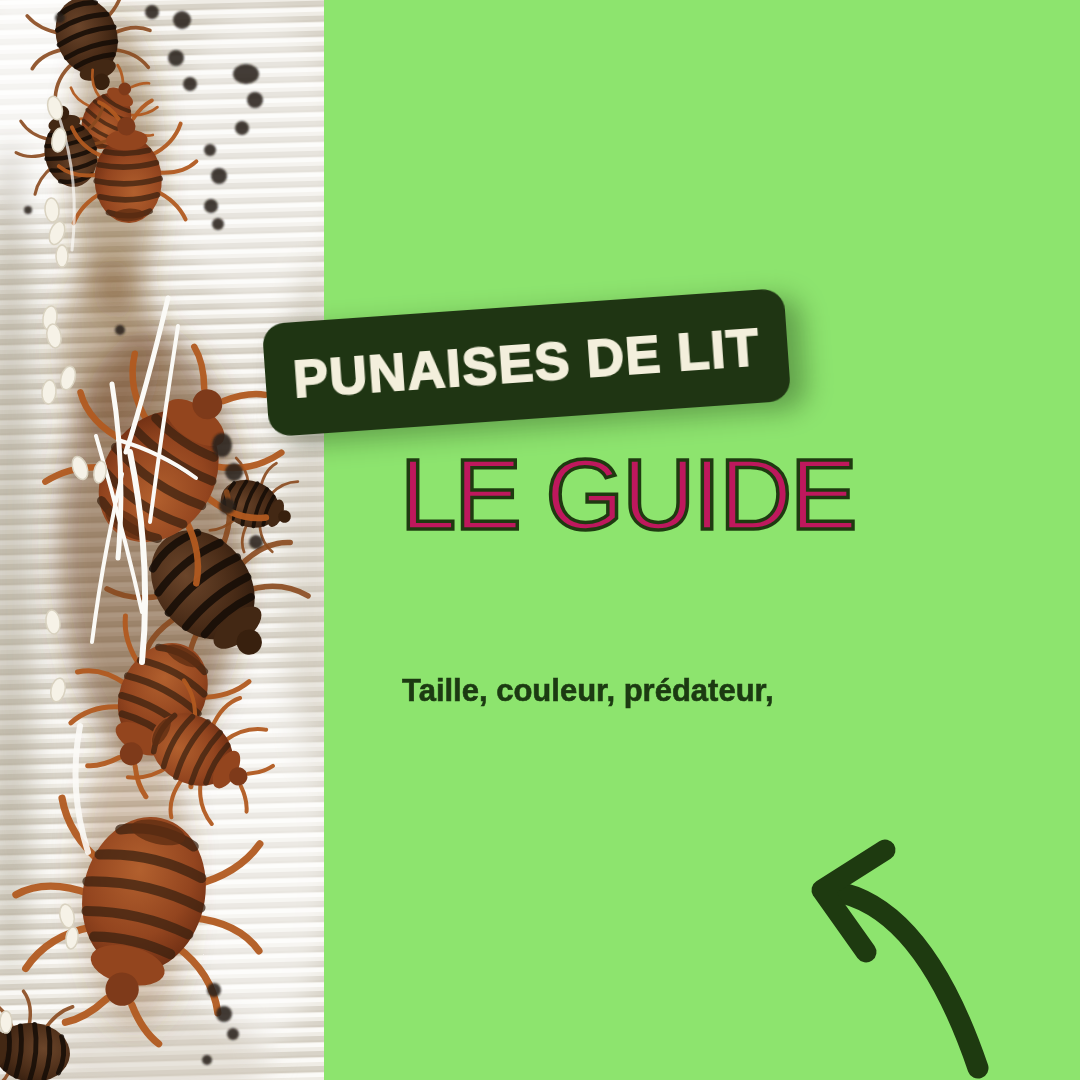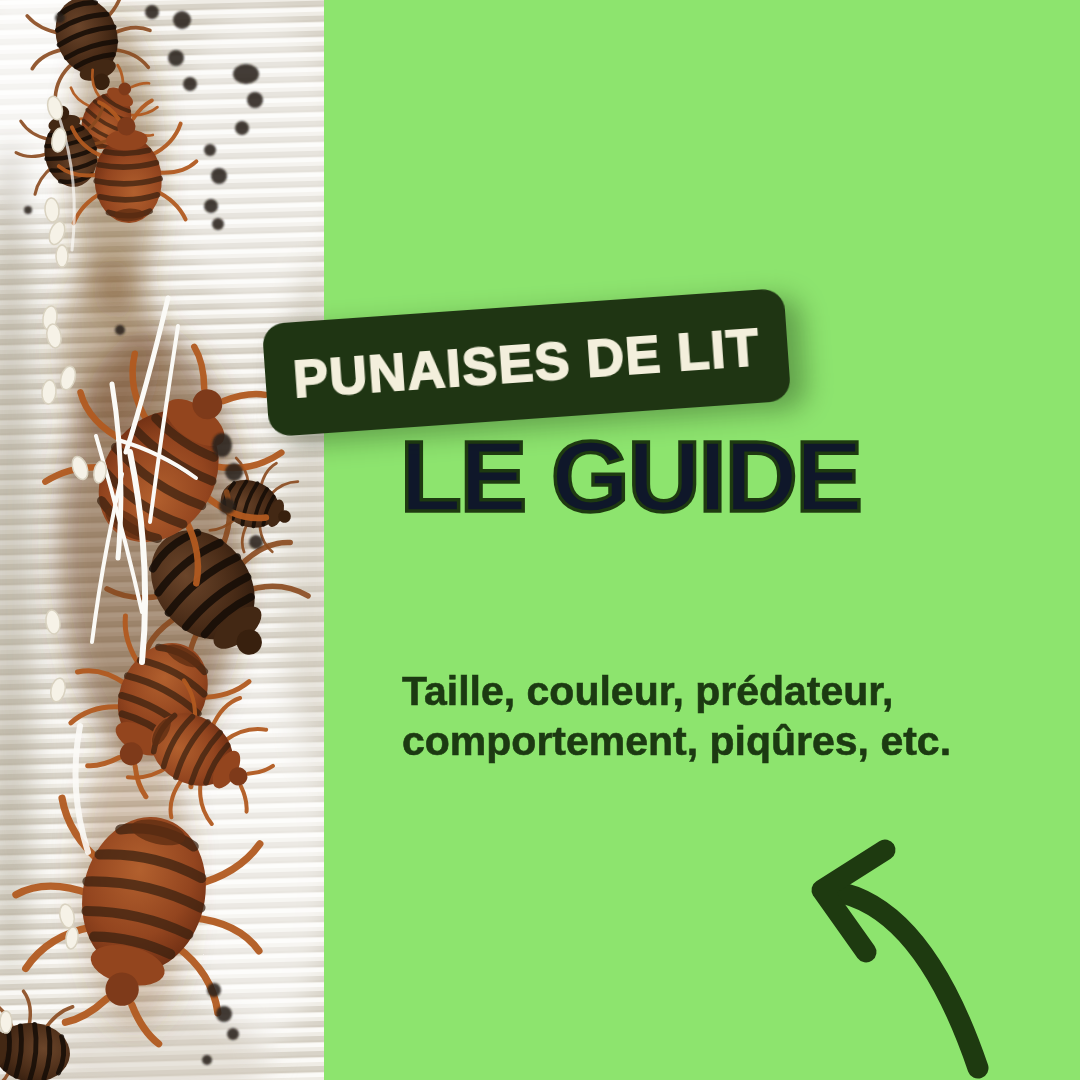--- a/index.html
+++ b/index.html
@@ -19,30 +19,30 @@
     display:flex;align-items:center;justify-content:center;
     box-shadow:16px 9px 26px rgba(16,38,8,.35);
   }
   .badge span{
     color:#F3EFDC;font-size:52px;font-weight:bold;letter-spacing:1.5px;
     -webkit-text-stroke:1.8px #F3EFDC;
     white-space:nowrap;
   }
   
   .title{
-    position:absolute;left:400px;top:428px;z-index:2;margin:0;
-    color:#0f172a;font-size:101px;line-height:96px;font-weight:bold;
+    position:absolute;left:400px;top:446px;z-index:2;margin:0;
+    color:#be185d;font-size:101px;line-height:96px;font-weight:normal;
     letter-spacing:-2px;
     -webkit-text-stroke:3.5px #1E3A10;
   }
   .title span{display:block;white-space:nowrap;}
   
   .subtitle{
     position:absolute;left:402px;top:666px;z-index:2;margin:0;
-    color:#1C3A12;font-size:41px;line-height:50px;font-weight:bold;
+    color:#1C3A12;font-size:31px;line-height:50px;font-weight:bold;
     letter-spacing:0;
     -webkit-text-stroke:0.6px #1C3A12;
   }
   .subtitle span{display:block;white-space:nowrap;}
   
   .arrow{position:absolute;left:790px;top:825px;width:220px;height:255px;z-index:2;}
 </style>
 </head>
 <body>
 
@@ -212,21 +212,20 @@
   <div class="badge">
     <span>PUNAISES DE LIT</span>
   </div>
 
   <h1 class="title">
     <span>LE GUIDE</span>
   </h1>
 
   <p class="subtitle">
     <span>Taille, couleur, prédateur,</span>
-    <span>comportement, piqûres, etc.</span>
   </p>
 
   <svg class="arrow" viewBox="790 825 220 255" aria-hidden="true">
     <g fill="none" stroke="#1E3A10" stroke-width="21" stroke-linecap="round" stroke-linejoin="round">
       <path d="M978,1068 Q920,898 825,890"></path>
       <path d="M885,850 L822,890 L866,952"></path>
     </g>
   </svg>
 
 </div>

